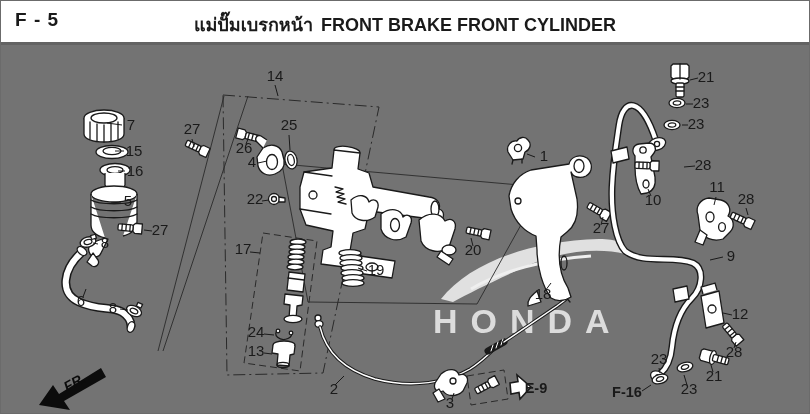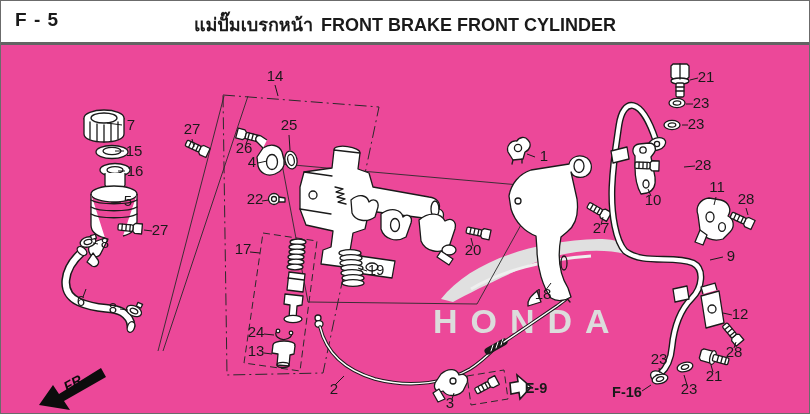--- a/index.html
+++ b/index.html
@@ -1,19 +1,19 @@
 <!DOCTYPE html>
 <html><head>
 <meta charset="utf-8">
 <style>
   html,body{margin:0;padding:0;background:#f2f2f0;}
   .page{position:relative;width:810px;height:420px;background:#ffffff;
         font-family:"Liberation Sans", sans-serif;overflow:hidden;}
   .sheet{position:absolute;left:0;top:0;width:808px;height:412px;
-         border:1px solid #6b6b6b;background:#ec4899;}
+         border:1px solid #6b6b6b;background:#737373;}
   .header{position:absolute;left:0;top:0;width:100%;height:41px;
           border-bottom:3px solid #636363;background:#fff;}
   .code{position:absolute;left:14px;top:8px;font-size:19px;font-weight:bold;color:#1a1a1a;letter-spacing:1px;}
   .title{position:absolute;left:0;right:0;top:9px;text-align:center;
          font-size:18px;font-weight:bold;color:#1a1a1a;white-space:nowrap;}
   .title .thai{margin-right:8px;}
   .diagram{position:absolute;left:0;top:44px;width:808px;height:368px;}
   svg{display:block;}
   .ink{stroke:#1a1a1a;stroke-width:1.3;fill:none;stroke-linejoin:round;stroke-linecap:round;}
   .inkfill{stroke:#1a1a1a;stroke-width:1.3;fill:#ffffff;stroke-linejoin:round;}

